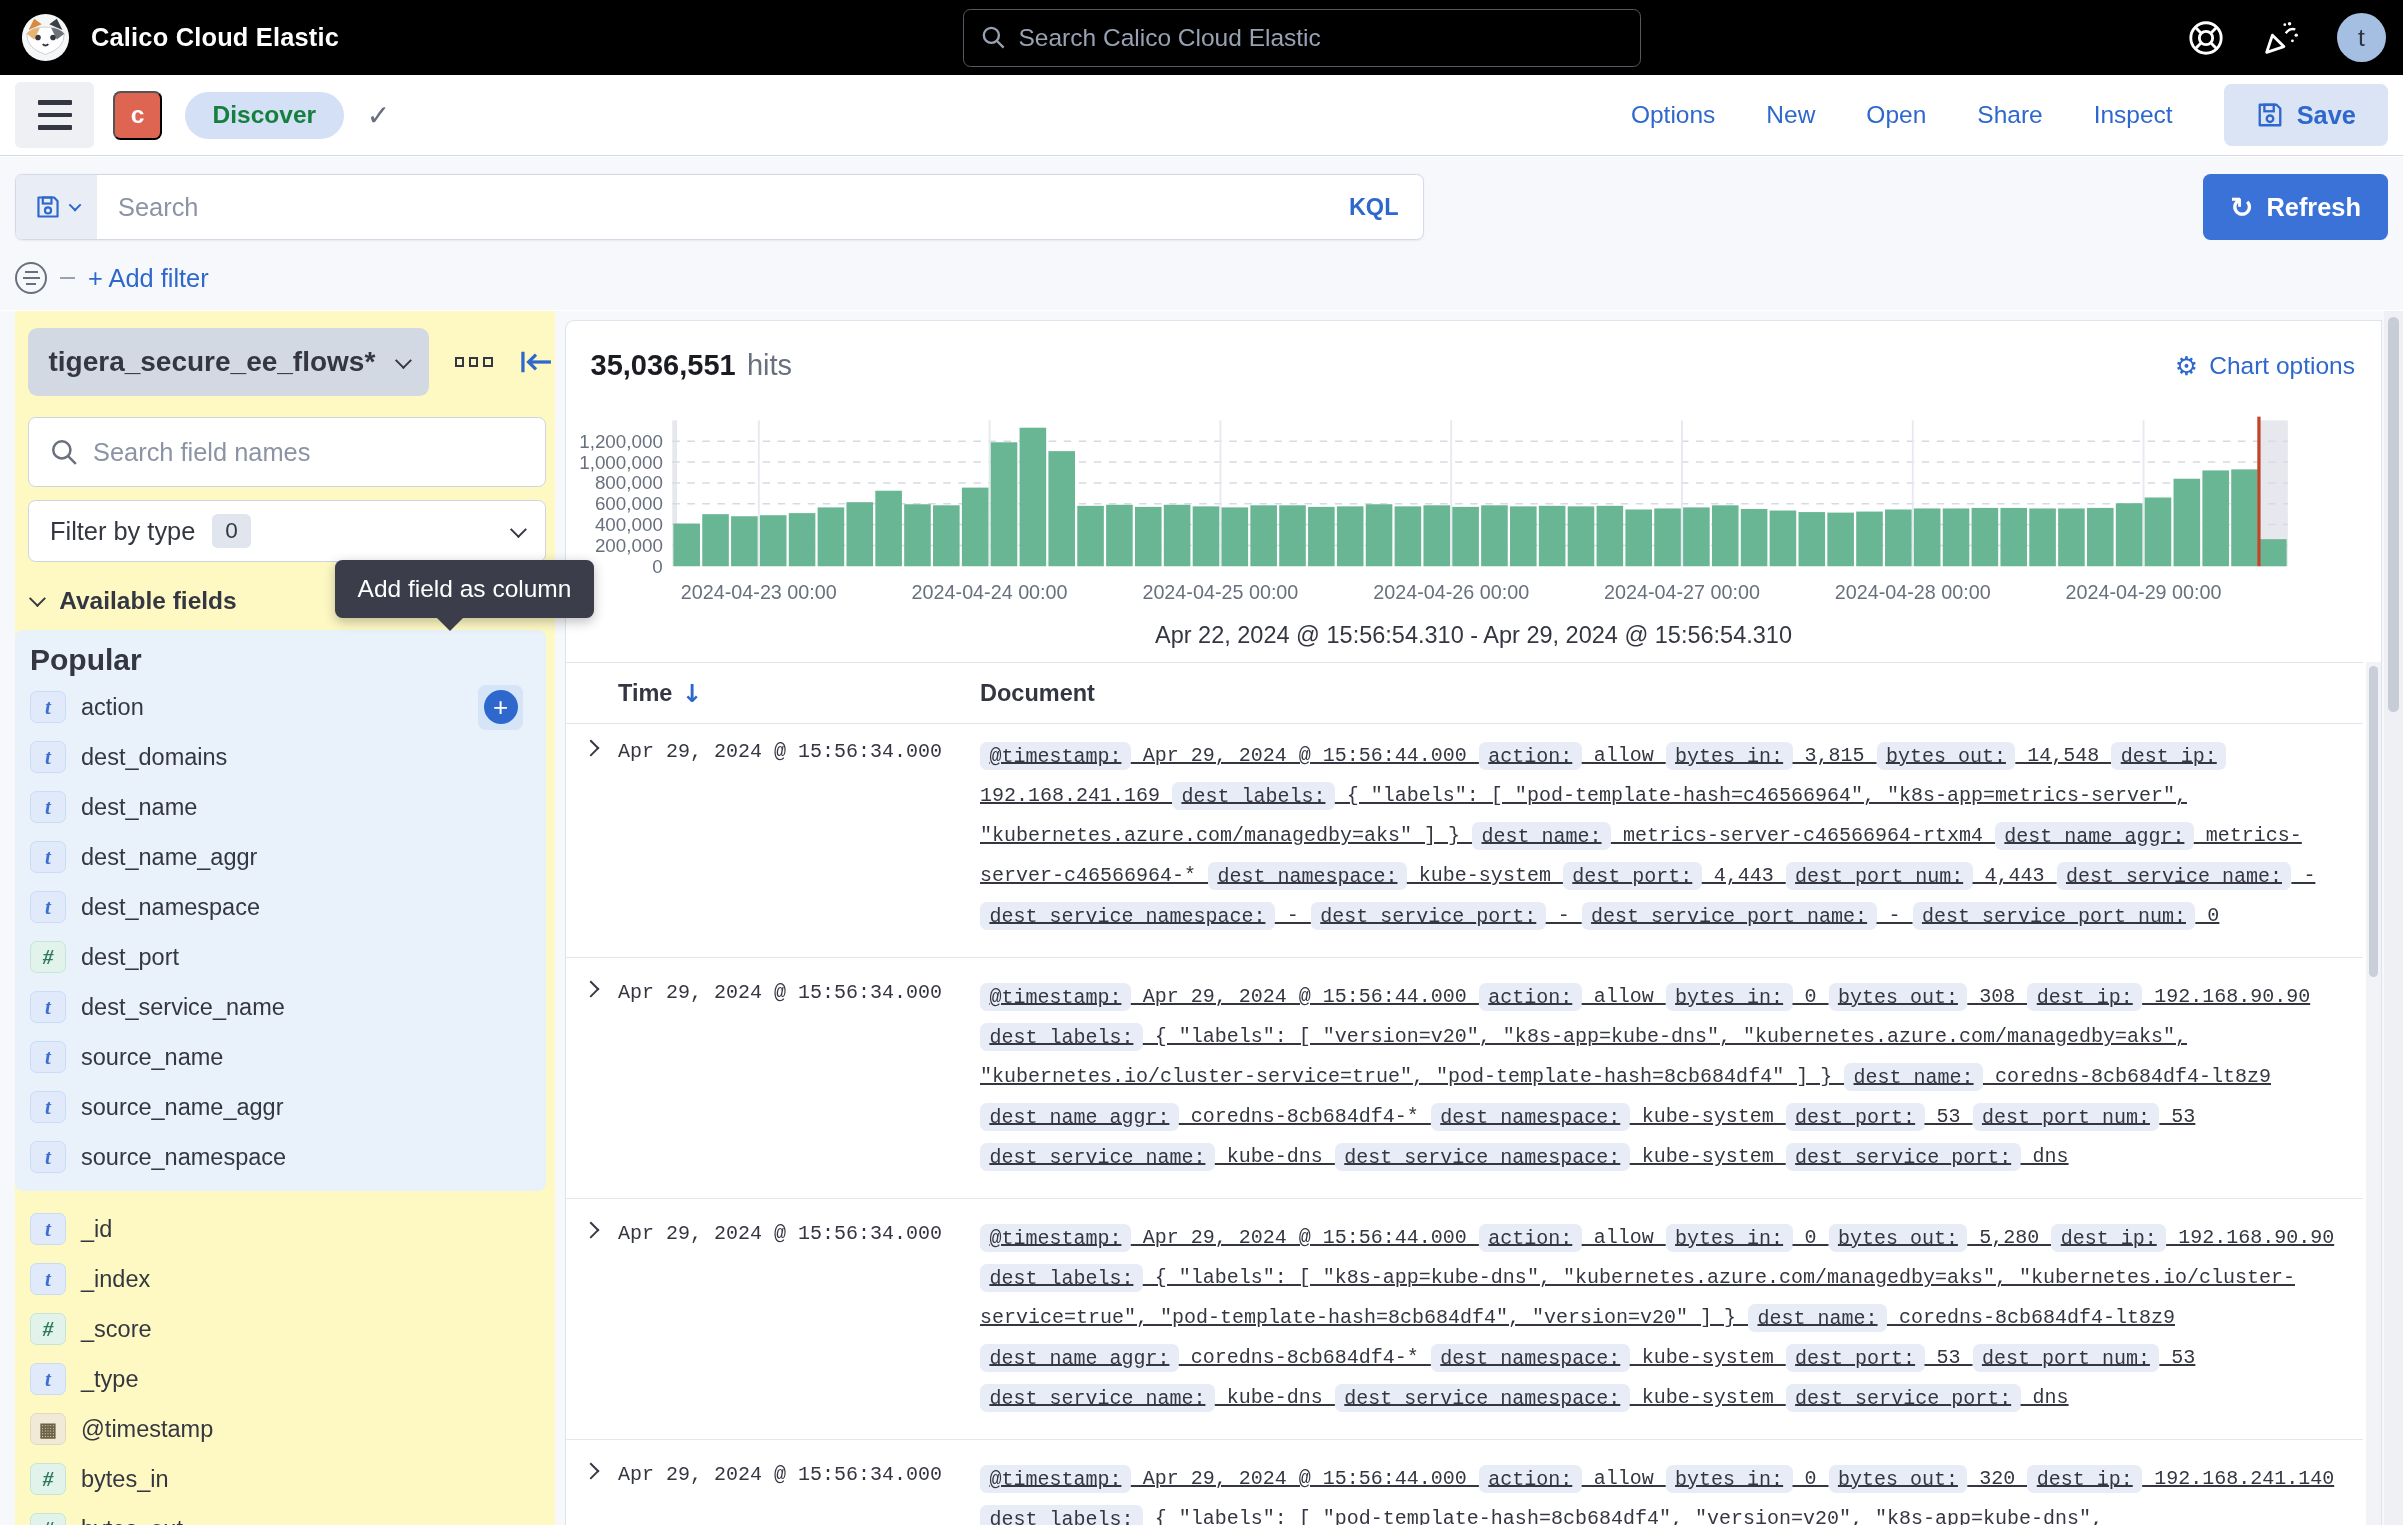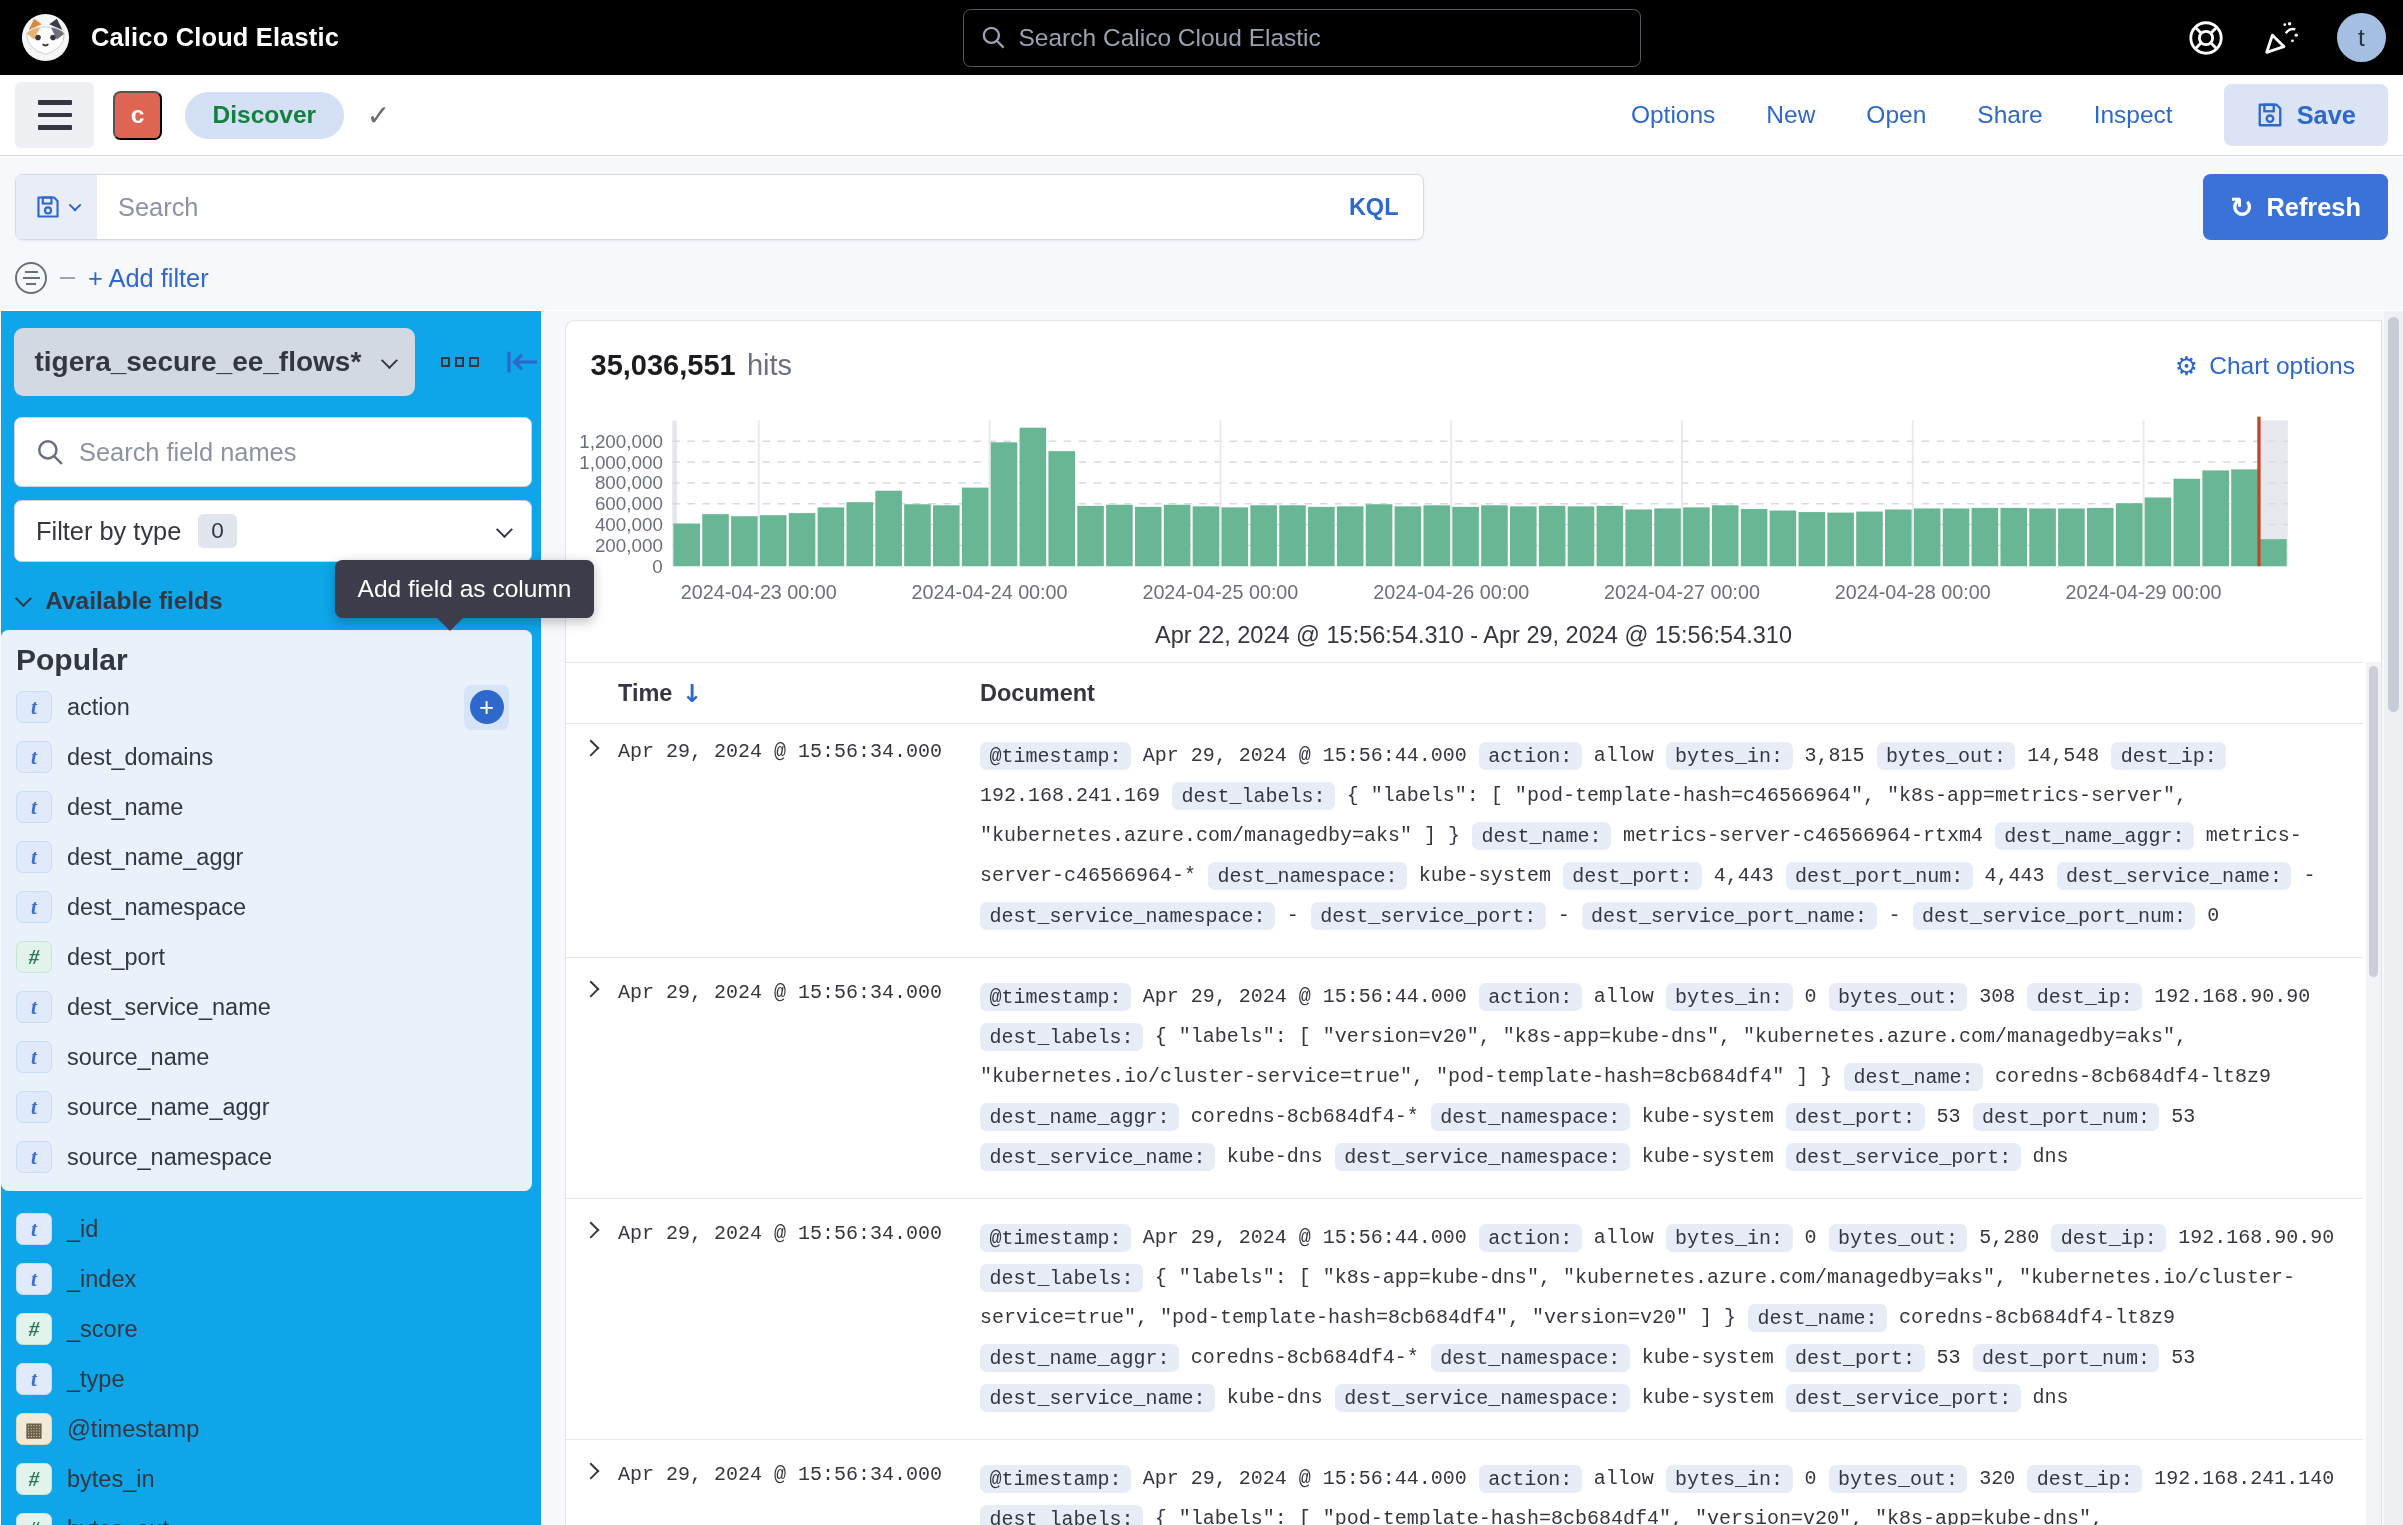--- a/index.html
+++ b/index.html
@@ -65,21 +65,21 @@
   .filter-circle { width:32px; height:32px; border:2.4px solid #69707d; border-radius:50%;
                    display:flex; flex-direction:column; align-items:center; justify-content:center; gap:3.8px; }
   .filter-circle i { display:block; height:2.4px; background:#69707d; }
   .filter-dash { width:15px; height:2.8px; background:#9aa2b5; }
   .add-filter { color:#2e68cd; font-size:25.4px; cursor:pointer; }
 
   
   .content { position:absolute; left:0; top:311px; width:2403px; height:1215px; background:#f7f8fc; }
 
   
-  .sidebar { position:absolute; left:1px; top:0; width:540px; height:1215px; background:#0ea5e9; }
+  .sidebar { position:absolute; left:15px; top:0; width:540px; height:1215px; background:#fef9c3; }
   .idx-row { display:flex; align-items:center; margin-top:17px; }
   .idx-pill { height:68px; width:422px; margin-left:13px; background:#d3d9e3; border:none; border-radius:9.4px;
               font-size:28px; font-weight:bold; color:#343741; display:flex; align-items:center;
               justify-content:center; gap:21px; cursor:pointer; }
   .idx-tools { display:flex; align-items:center; gap:24.5px; margin-left:26px; }
   .dots-icon { display:flex; gap:4.7px; cursor:pointer; }
   .dots-icon i { width:9.4px; height:9.4px; border:2.4px solid #343741; display:block; }
   .fld-search { margin:21px 9.4px 0 13px; height:70px; border:0.9px solid #cdd3df; border-radius:7.5px;
                 display:flex; align-items:center; padding:0 21px; background:#fff; }
   .fld-search input { border:none; outline:none; font-size:25.4px; margin-left:15px; width:377px;
@@ -120,21 +120,21 @@
                 font-size:24.5px; cursor:pointer; background:none; border:none; }
   .gear { font-size:26px; color:#2e68cd; font-family:"DejaVu Sans", sans-serif; }
   #histogram { position:absolute; left:0; top:90px; }
   .chart-caption { position:absolute; top:301px; width:100%; text-align:center; font-size:23.5px; color:#343741; }
   .tbl-head { position:absolute; top:341px; left:0; width:1797px; height:62px; border-top:0.9px solid #e0e4ec;
               border-bottom:0.9px solid #e0e4ec; display:flex; align-items:center; }
   .th-time { margin-left:52px; font-size:23.5px; font-weight:bold; display:flex; gap:9.4px; align-items:center; }
   .sort-arrow { color:#2e68cd; font-size:24.5px; font-family:"DejaVu Sans", sans-serif; }
   .th-doc { position:absolute; left:414px; font-size:23.5px; font-weight:bold; }
   #doc-rows { position:absolute; top:396px; left:0; width:1797px; height:809px; overflow:hidden; }
-  .doc-row { position:relative; border-bottom:0.9px solid #e4e7ee; padding:19px 0 21px 0; }
+  .doc-row { position:relative; border-bottom:0.9px solid #e4e7ee; padding:19px 0 21px 0;text-decoration:underline; }
   .row-chev { position:absolute; left:19px; top:24.5px; cursor:pointer; background:none; border:none; }
   .row-time { position:absolute; left:52px; top:22.6px; font-family:"Liberation Mono", monospace;
               font-size:20px; color:#343741; white-space:nowrap; }
   .row-doc { margin-left:414px; width:1379px; font-family:"Liberation Mono", monospace; font-size:20px;
              line-height:40px; color:#343741; overflow-wrap:anywhere; }
   .chip { background:#e7ecf6; border-radius:6.6px; padding:2.8px 9.4px; white-space:nowrap; }
   .val { overflow-wrap:anywhere; }
   .tbl-scroll { position:absolute; right:0; top:341px; width:15px; height:864px; background:#f2f3f7; }
   .tbl-scroll i { display:block; width:9.4px; margin:3.8px auto 0; height:311px; background:#c9ced8; border-radius:4.7px; }
 

